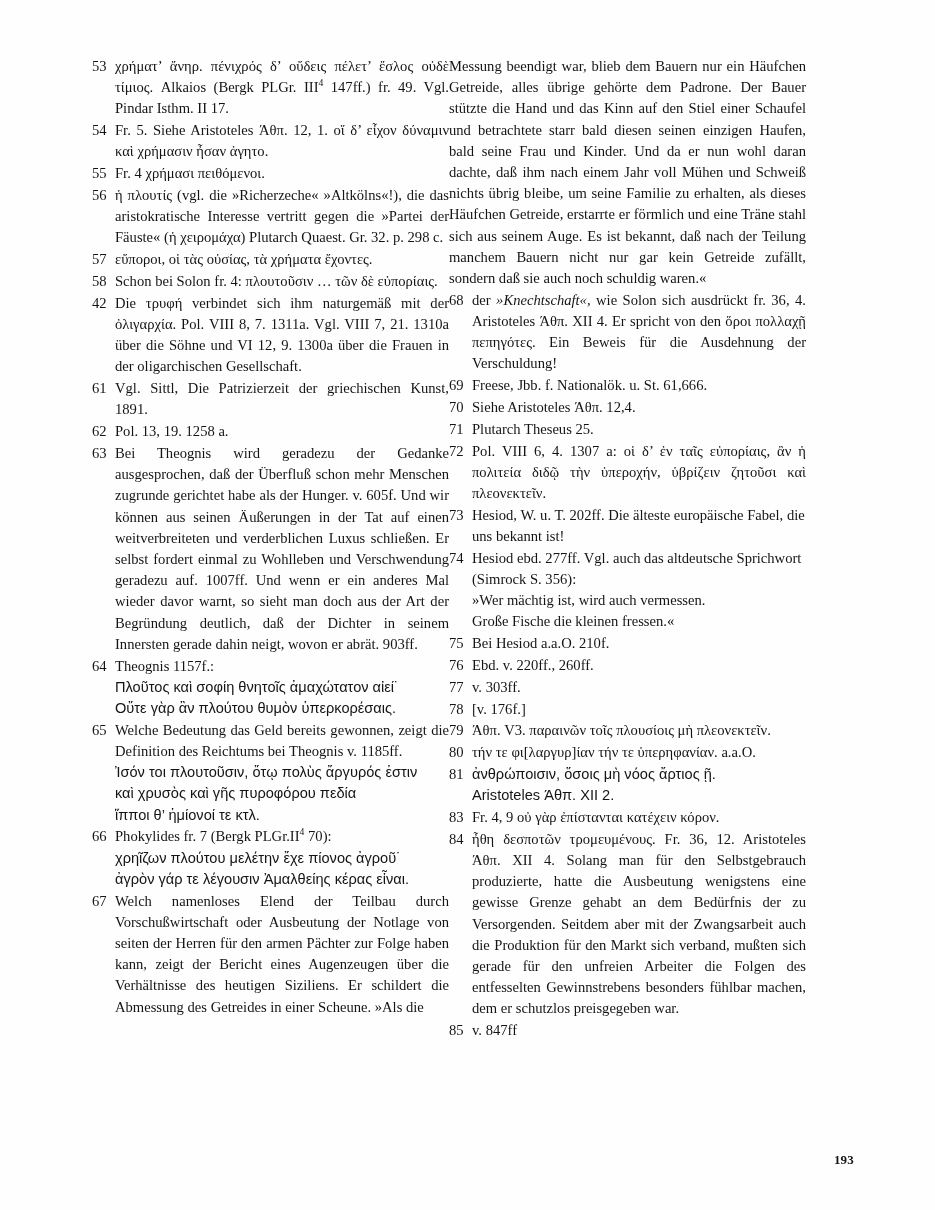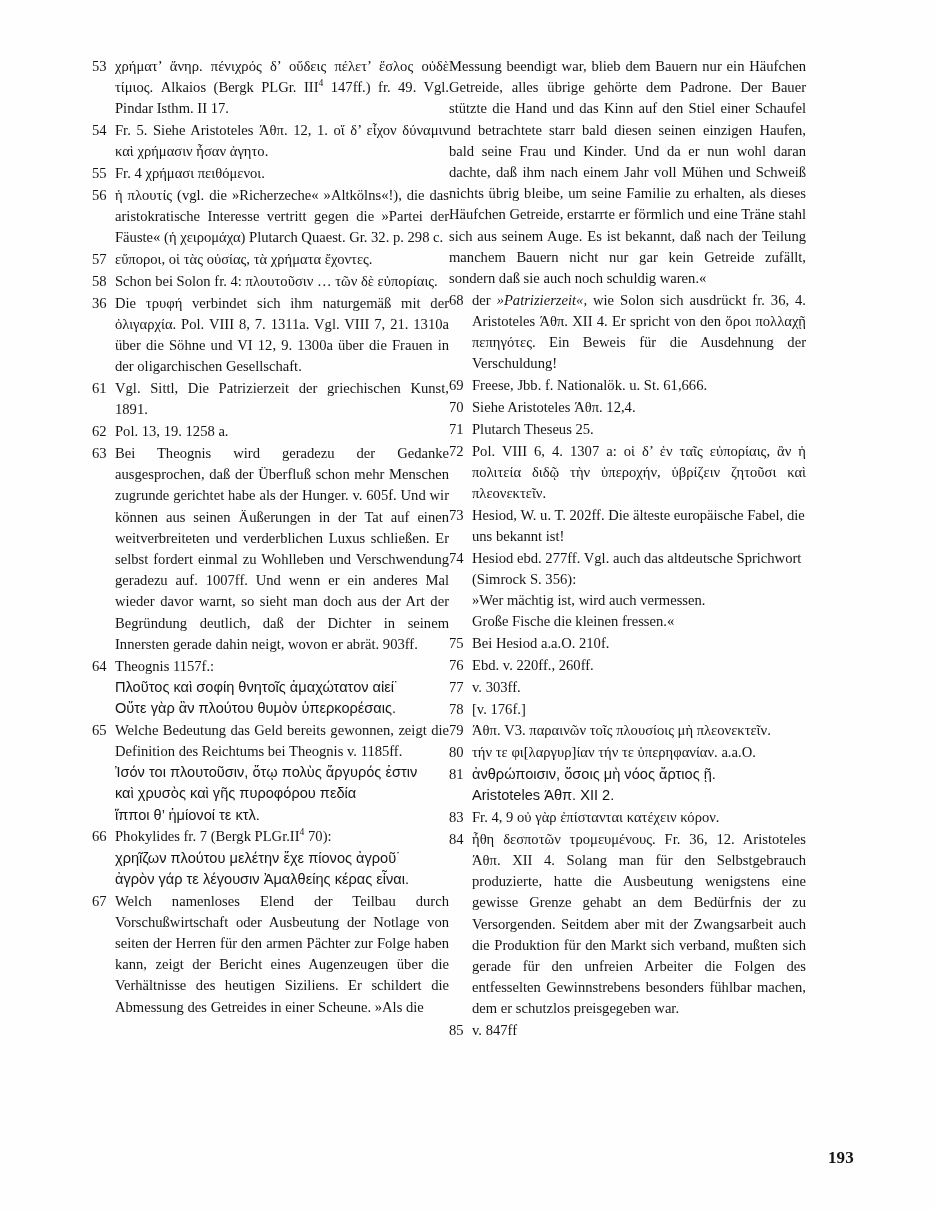--- a/index.html
+++ b/index.html
@@ -69,21 +69,21 @@
   .it { font-style: italic; }
   sup {
     font-size: 0.66em;
     vertical-align: super;
     line-height: 0;
   }
   #folio {
     position: absolute;
     right: 81px;
     bottom: 42px;
-    font-size: 17px;
+    font-size: 13px;
     font-weight: bold;
     letter-spacing: 0.2px;
     color: #151515;
   }
 </style>
 </head>
 <body>
 
 <div id="page">
 
@@ -115,21 +115,21 @@
         <span class="note-num">57</span>
         <span class="note-body nojust">εὔποροι, οἱ τὰς οὐσίας, τὰ χρήματα ἔχοντες.</span>
       </div>
 
       <div class="note">
         <span class="note-num">58</span>
         <span class="note-body nojust">Schon bei Solon fr. 4: πλουτοῦσιν … τῶν δὲ εὐπορίαις.</span>
       </div>
 
       <div class="note">
-        <span class="note-num">36</span>
+        <span class="note-num">42</span>
         <span class="note-body">Die τρυφή verbindet sich ihm naturgemäß mit der ὀλιγαρχία. Pol. VIII 8, 7. 1311a. Vgl. VIII 7, 21. 1310a über die Söhne und VI 12, 9. 1300a über die Frauen in der oligarchischen Gesellschaft.</span>
       </div>
 
 
       <div class="note">
         <span class="note-num">61</span>
         <span class="note-body">Vgl. Sittl, Die Patrizierzeit der griechischen Kunst, 1891.</span>
       </div>
 
       <div class="note">
@@ -169,21 +169,21 @@
     </div>
 
     <div class="column">
 
       <div class="note">
         <span class="note-body">Messung beendigt war, blieb dem Bauern nur ein Häufchen Getreide, alles übrige gehörte dem Padrone. Der Bauer stützte die Hand und das Kinn auf den Stiel einer Schaufel und betrachtete starr bald diesen seinen einzigen Haufen, bald seine Frau und Kinder. Und da er nun wohl daran dachte, daß ihm nach einem Jahr voll Mühen und Schweiß nichts übrig bleibe, um seine Familie zu erhalten, als dieses Häufchen Getreide, erstarrte er förmlich und eine Träne stahl sich aus seinem Auge. Es ist bekannt, daß nach der Teilung manchem Bauern nicht nur gar kein Getreide zufällt, sondern daß sie auch noch schuldig waren.«</span>
       </div>
 
       <div class="note">
         <span class="note-num">68</span>
-        <span class="note-body"><span>der </span><span class="it">»Patrizierzeit«,</span><span> wie Solon sich ausdrückt fr. 36, 4. Aristoteles Άθπ. XII 4. Er spricht von den ὅροι πολλαχῇ πεπηγότες. Ein Beweis für die Ausdehnung der Verschuldung!</span></span>
+        <span class="note-body"><span>der </span><span class="it">»Knechtschaft«,</span><span> wie Solon sich ausdrückt fr. 36, 4. Aristoteles Άθπ. XII 4. Er spricht von den ὅροι πολλαχῇ πεπηγότες. Ein Beweis für die Ausdehnung der Verschuldung!</span></span>
       </div>
 
       <div class="note">
         <span class="note-num">69</span>
         <span class="note-body nojust">Freese, Jbb. f. Nationalök. u. St. 61,666.</span>
       </div>
 
       <div class="note">
         <span class="note-num">70</span>
         <span class="note-body nojust">Siehe Aristoteles Άθπ. 12,4.</span>

